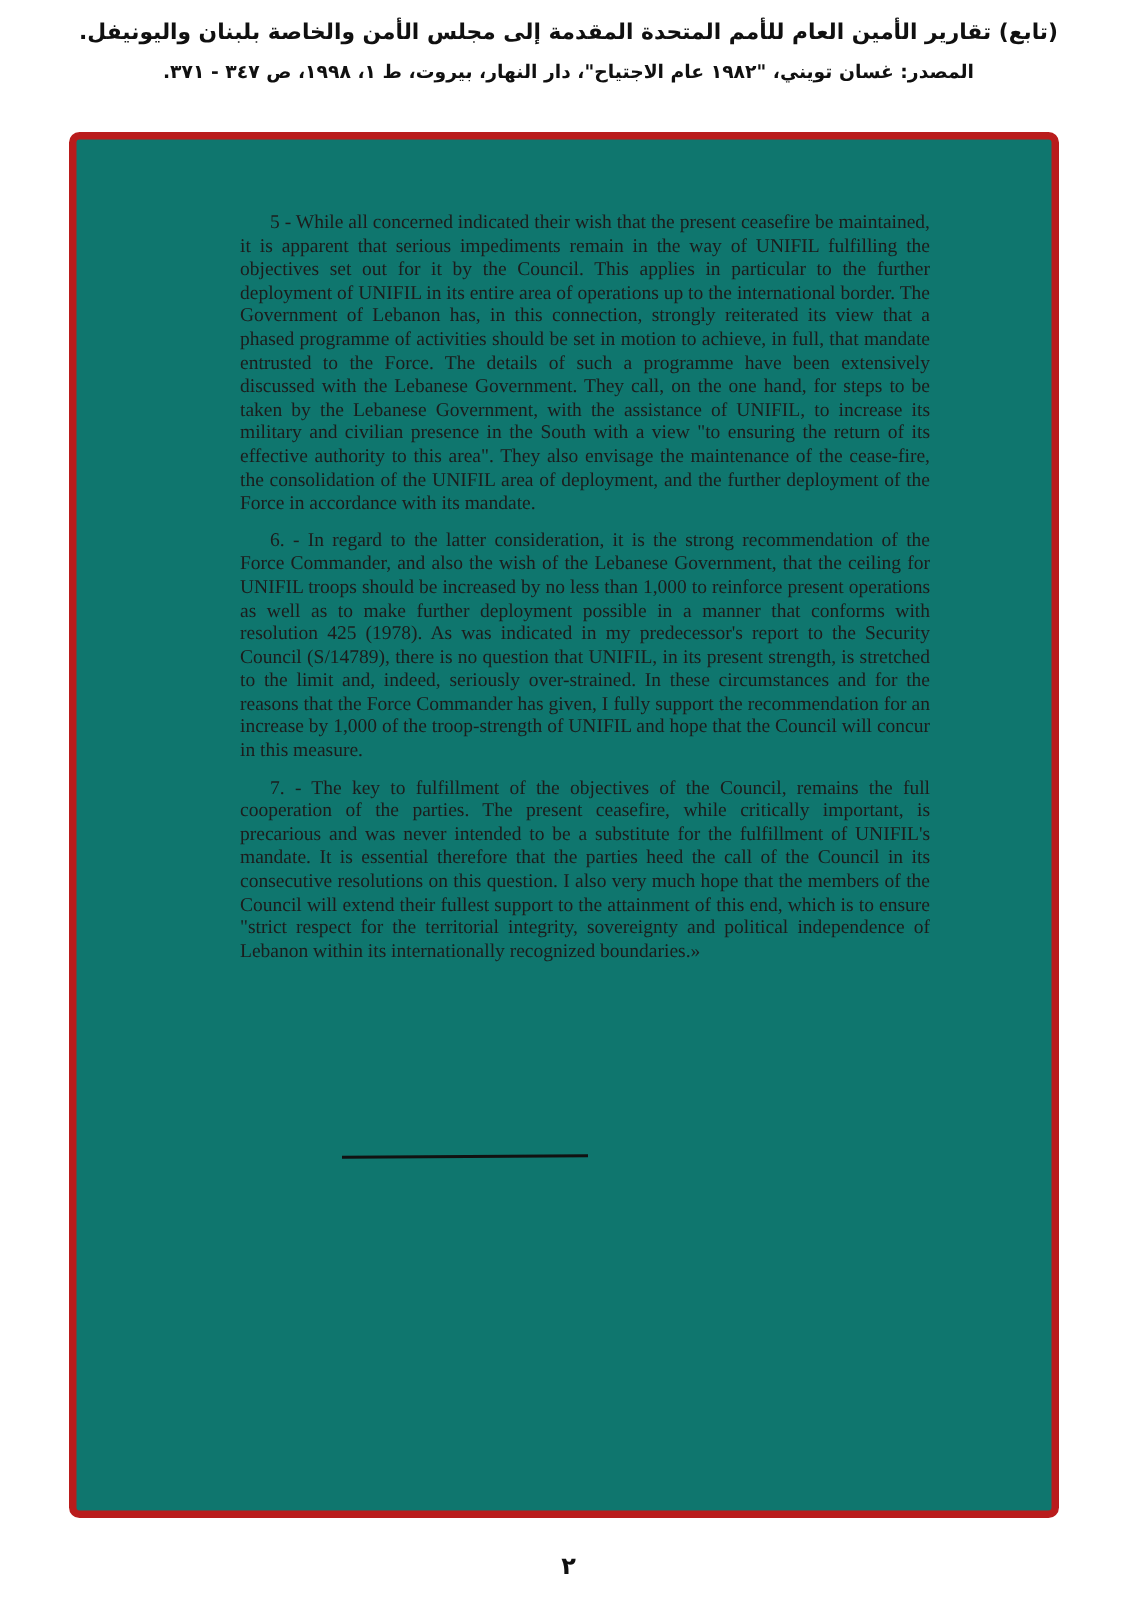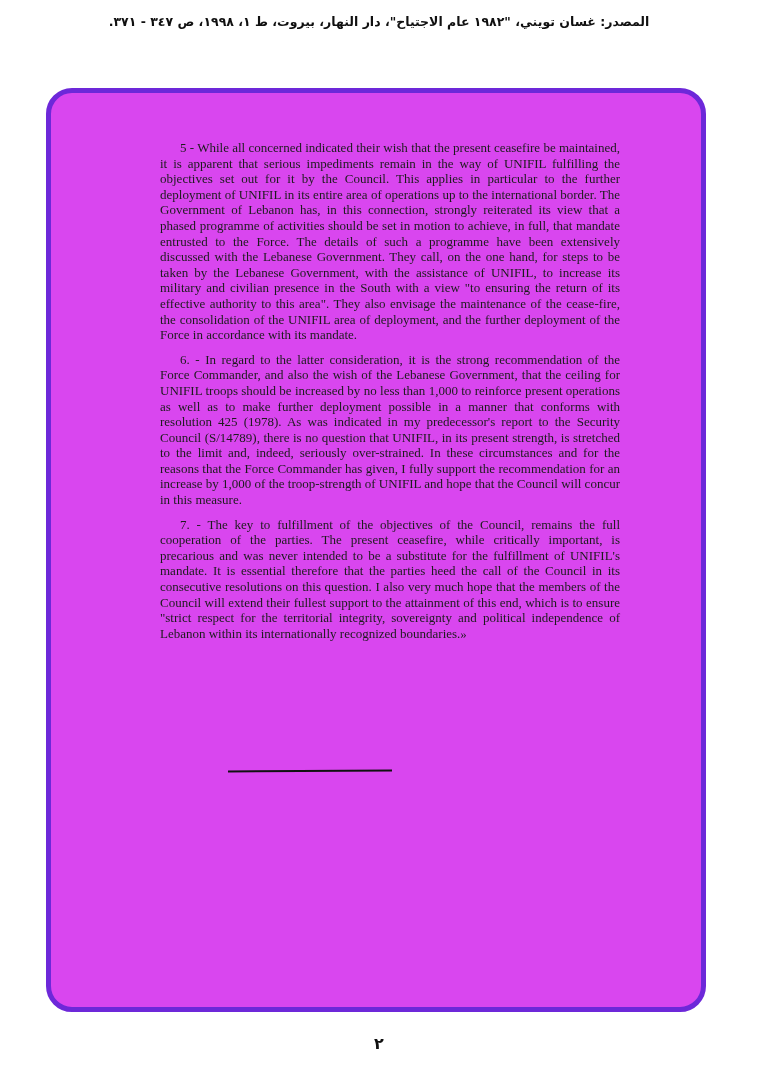--- a/index.html
+++ b/index.html
@@ -26,23 +26,23 @@
     margin-bottom:10px;
   }
   .header-line2 {
     font-size:12.5px;
     font-weight:bold;
   }
   .green-frame {
     position:absolute;
     left:46px; top:88px;
     width:660px; height:924px;
-    border:5px solid #6d28d9;
-    border-radius:26px;
-    background:#d946ef;
+    border:5px solid #b91c1c;
+    border-radius:7px;
+    background:#0f766e;
   }
   .doc-content {
     position:absolute;
     left:109px; top:47px;
     width:460px;
     color:#1c1c1c;
     font-size:13px;
     line-height:15.6px;
     text-align:justify;
   }
@@ -65,20 +65,21 @@
     font-family:"DejaVu Sans", sans-serif;
     font-weight:bold;
     font-size:16px;
     color:#101010;
   }
 </style>
 </head>
 <body>
 
 <div class="arabic-header" dir="rtl">
+  <div class="header-line1">(تابع) تقارير الأمين العام للأمم المتحدة المقدمة إلى مجلس الأمن والخاصة بلبنان واليونيفل.</div>
   <div class="header-line2">المصدر: غسان تويني، "١٩٨٢ عام الاجتياح"، دار النهار، بيروت، ط ١، ١٩٩٨، ص ٣٤٧ - ٣٧١.</div>
 </div>
 
 <div class="green-frame">
   <div class="doc-content">
     <p>5 - While all concerned indicated their wish that the present ceasefire be maintained, it is apparent that serious impediments remain in the way of UNIFIL fulfilling the objectives set out for it by the Council. This applies in particular to the further deployment of UNIFIL in its entire area of operations up to the international border. The Government of Lebanon has, in this connection, strongly reiterated its view that a phased programme of activities should be set in motion to achieve, in full, that mandate entrusted to the Force. The details of such a programme have been extensively discussed with the Lebanese Government. They call, on the one hand, for steps to be taken by the Lebanese Government, with the assistance of UNIFIL, to increase its military and civilian presence in the South with a view "to ensuring the return of its effective authority to this area". They also envisage the maintenance of the cease-fire, the consolidation of the UNIFIL area of deployment, and the further deployment of the Force in accordance with its mandate.</p>
     <p>6. - In regard to the latter consideration, it is the strong recommendation of the Force Commander, and also the wish of the Lebanese Government, that the ceiling for UNIFIL troops should be increased by no less than 1,000 to reinforce present operations as well as to make further deployment possible in a manner that conforms with resolution 425 (1978). As was indicated in my predecessor's report to the Security Council (S/14789), there is no question that UNIFIL, in its present strength, is stretched to the limit and, indeed, seriously over-strained. In these circumstances and for the reasons that the Force Commander has given, I fully support the recommendation for an increase by 1,000 of the troop-strength of UNIFIL and hope that the Council will concur in this measure.</p>
     <p>7. - The key to fulfillment of the objectives of the Council, remains the full cooperation of the parties. The present ceasefire, while critically important, is precarious and was never intended to be a substitute for the fulfillment of UNIFIL's mandate. It is essential therefore that the parties heed the call of the Council in its consecutive resolutions on this question. I also very much hope that the members of the Council will extend their fullest support to the attainment of this end, which is to ensure "strict respect for the territorial integrity, sovereignty and political independence of Lebanon within its internationally recognized boundaries.»</p>
   </div>
   <div class="signature-line"></div>

